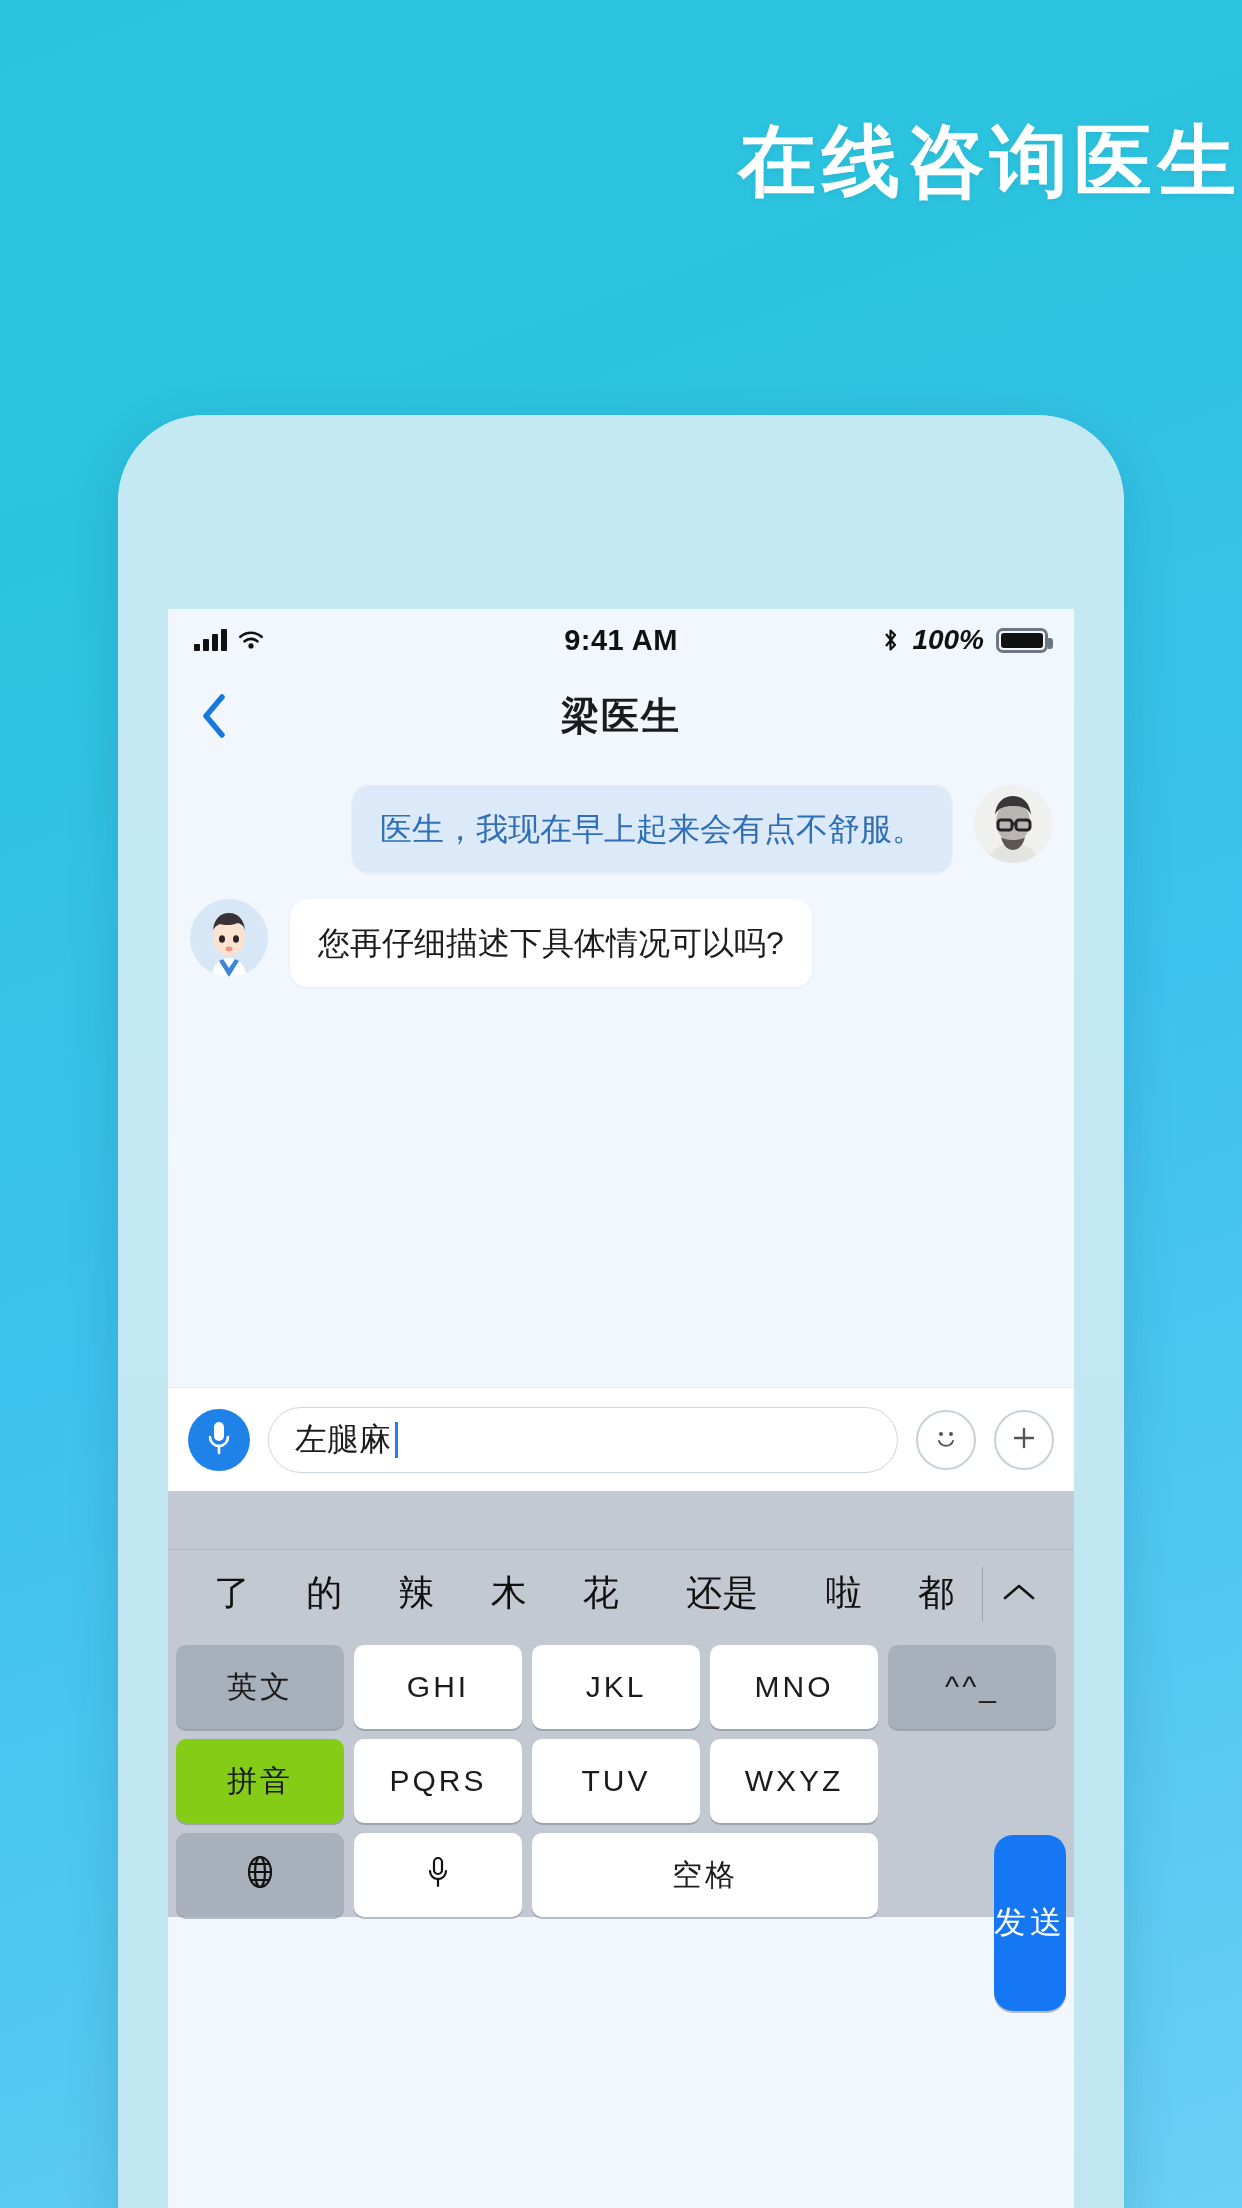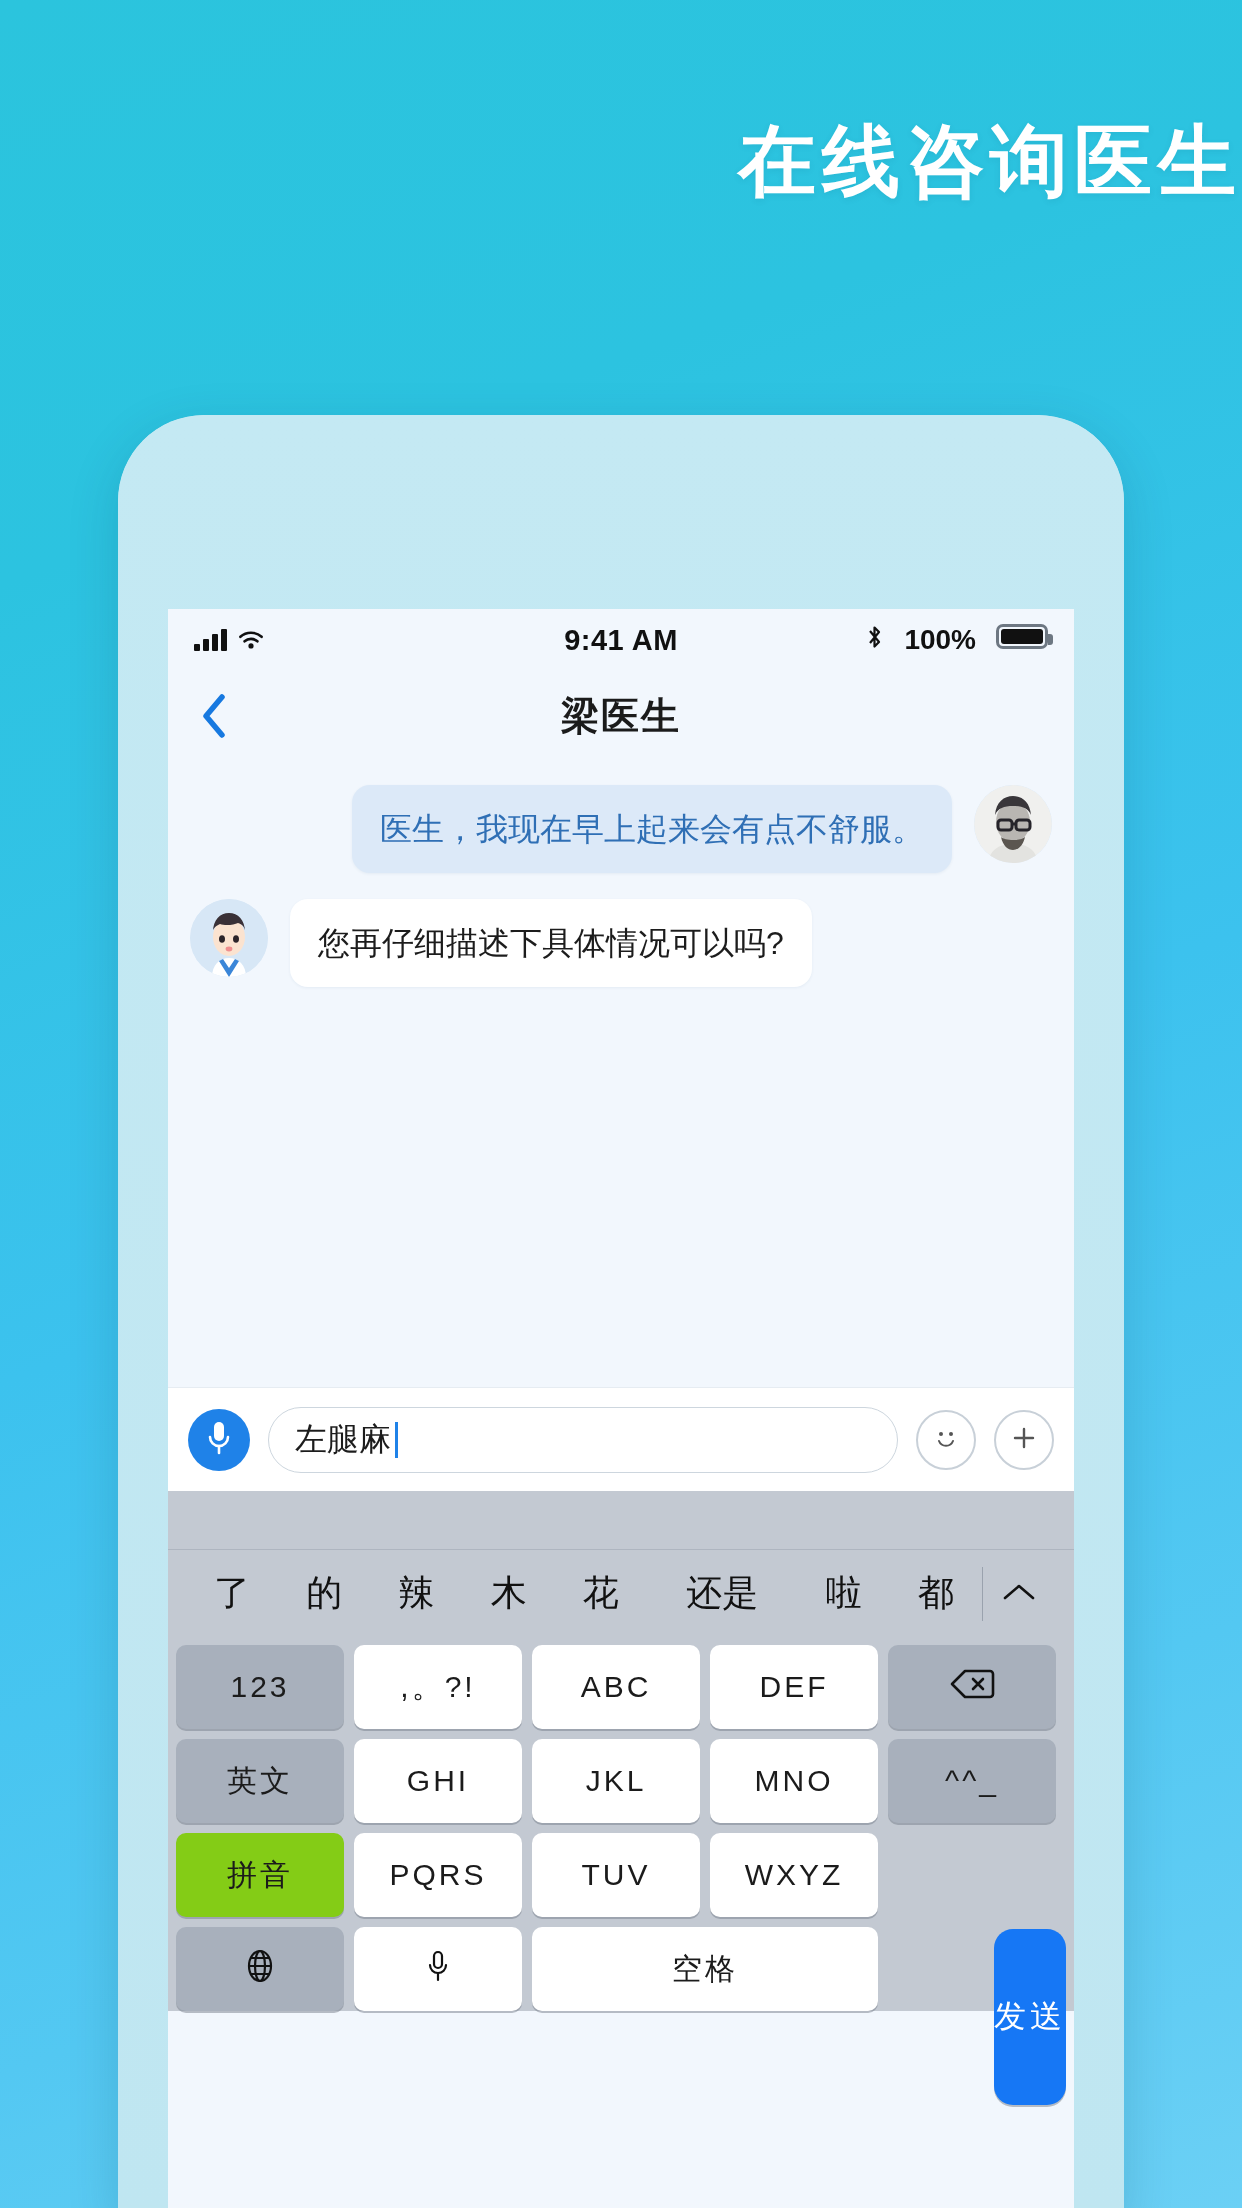--- a/index.html
+++ b/index.html
@@ -53,21 +53,21 @@
   .signal i{ display:block; width:6px; background:#111; border-radius:1px; }
   .signal i:nth-child(1){ height:7px; }
   .signal i:nth-child(2){ height:12px; }
   .signal i:nth-child(3){ height:17px; }
   .signal i:nth-child(4){ height:22px; }
   .wifi{ width:28px; height:22px; }
   .sb-time{
     position:absolute; left:0; width:906px; text-align:center;
     font-size:29px; font-weight:bold; color:#111; letter-spacing:.5px;
   }
-  .sb-right{ margin-left:auto; display:flex; gap:20px; z-index:2; }
+  .sb-right{ margin-left:auto; display:flex; align-items:center; gap:12px; z-index:2;font-style:italic; }
   .bt-icon{ width:19px; height:26px; }
   .batt-pct{ font-size:28px; font-weight:bold; color:#111; letter-spacing:0px; }
   .batt{
     width:52px; height:25px; border:3px solid #6d7782; border-radius:7px;
     position:relative; padding:2px;
   }
   .batt::after{
     content:""; position:absolute; right:-8px; top:7px;
     width:5px; height:11px; background:#6d7782; border-radius:0 3px 3px 0;
   }
@@ -310,34 +310,20 @@
           <span>
             <svg viewBox="0 0 36 22">
                 <path d="M4 17L18 5l14 12" stroke="#111" stroke-width="2.6" fill="none" stroke-linecap="round" stroke-linejoin="round"></path>
               </svg>
           </span>
         </div>
       </div>
 
       <div class="keyboard">
 
-        <div class="kb-row">
-          <div class="key fn w1">123</div>
-          <div class="key w1">,。?!</div>
-          <div class="key w1">ABC</div>
-          <div class="key w1">DEF</div>
-          <div class="key fn w1">
-            <span>
-              <svg viewBox="0 0 46 34">
-                  <path d="M16 4h25a3 3 0 0 1 3 3v20a3 3 0 0 1-3 3H16L3 17z" fill="none" stroke="#111" stroke-width="2.6" stroke-linejoin="round"></path>
-                  <path d="M24 12l10 10M34 12L24 22" stroke="#111" stroke-width="2.6" stroke-linecap="round"></path>
-                </svg>
-            </span>
-          </div>
-        </div>
 
         <div class="kb-row">
           <div class="key fn w1">英文</div>
           <div class="key w1">GHI</div>
           <div class="key w1">JKL</div>
           <div class="key w1">MNO</div>
           <div class="key fn w1">^^_</div>
         </div>
 
         <div class="kb-row">

